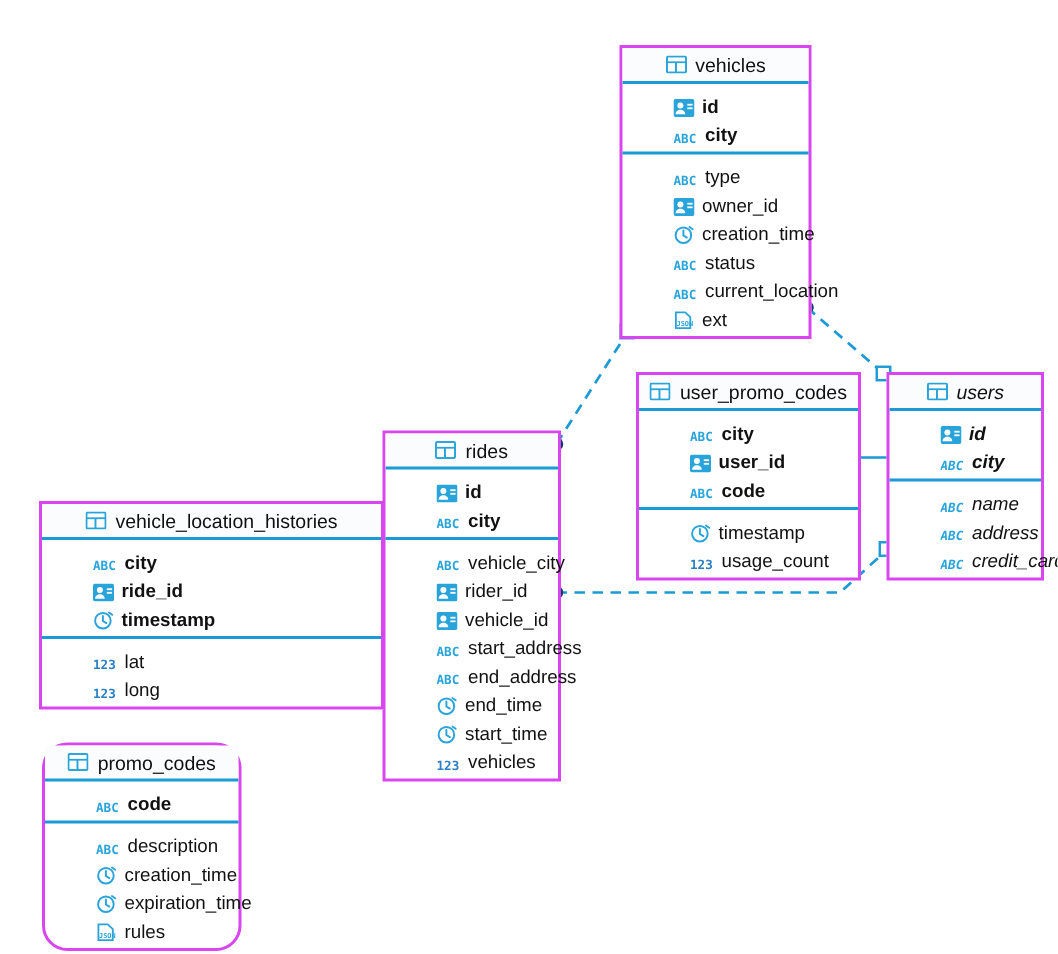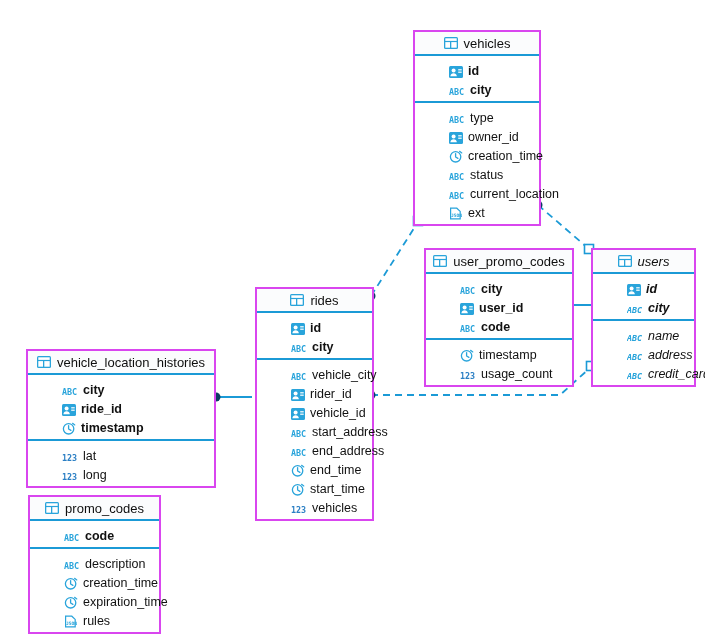--- a/index.html
+++ b/index.html
@@ -409,21 +409,21 @@
         <span class="ic">
             <svg width="16" height="10" viewBox="0 0 16 10">
               <text x="0" y="8" font-family="DejaVu Sans Mono, monospace" font-size="8.4" font-weight="bold" fill="#2b7fc4">123</text>
             </svg>
           </span>
         <span>vehicles</span>
       </div>
     </div>
   </div>
 
-  <div class="table" style="left:26px;top:349px;width:190px;">
+  <div class="table" style="left:26px;top:334px;width:230px;">
     <div class="t-head">
       <span class="ic">
           <svg width="14" height="12" viewBox="0 0 14 12">
             <rect x="0" y="0" width="14" height="12" rx="1.5" fill="#29a4db"></rect>
             <rect x="1.3" y="1.3" width="11.4" height="2.6" fill="#ffffff"></rect>
             <rect x="1.3" y="5.1" width="4.7" height="5.6" fill="#ffffff"></rect>
             <rect x="7.3" y="5.1" width="5.4" height="5.6" fill="#ffffff"></rect>
           </svg>
         </span>
       <span>vehicle_location_histories</span>
@@ -473,21 +473,21 @@
         <span class="ic">
             <svg width="16" height="10" viewBox="0 0 16 10">
               <text x="0" y="8" font-family="DejaVu Sans Mono, monospace" font-size="8.4" font-weight="bold" fill="#2b7fc4">123</text>
             </svg>
           </span>
         <span>long</span>
       </div>
     </div>
   </div>
 
-  <div class="table" style="left:28px;top:495px;width:133px;">
+  <div class="table" style="left:28px;top:495px;width:133px;border-radius:17px;">
     <div class="t-head">
       <span class="ic">
           <svg width="14" height="12" viewBox="0 0 14 12">
             <rect x="0" y="0" width="14" height="12" rx="1.5" fill="#29a4db"></rect>
             <rect x="1.3" y="1.3" width="11.4" height="2.6" fill="#ffffff"></rect>
             <rect x="1.3" y="5.1" width="4.7" height="5.6" fill="#ffffff"></rect>
             <rect x="7.3" y="5.1" width="5.4" height="5.6" fill="#ffffff"></rect>
           </svg>
         </span>
       <span>promo_codes</span>

